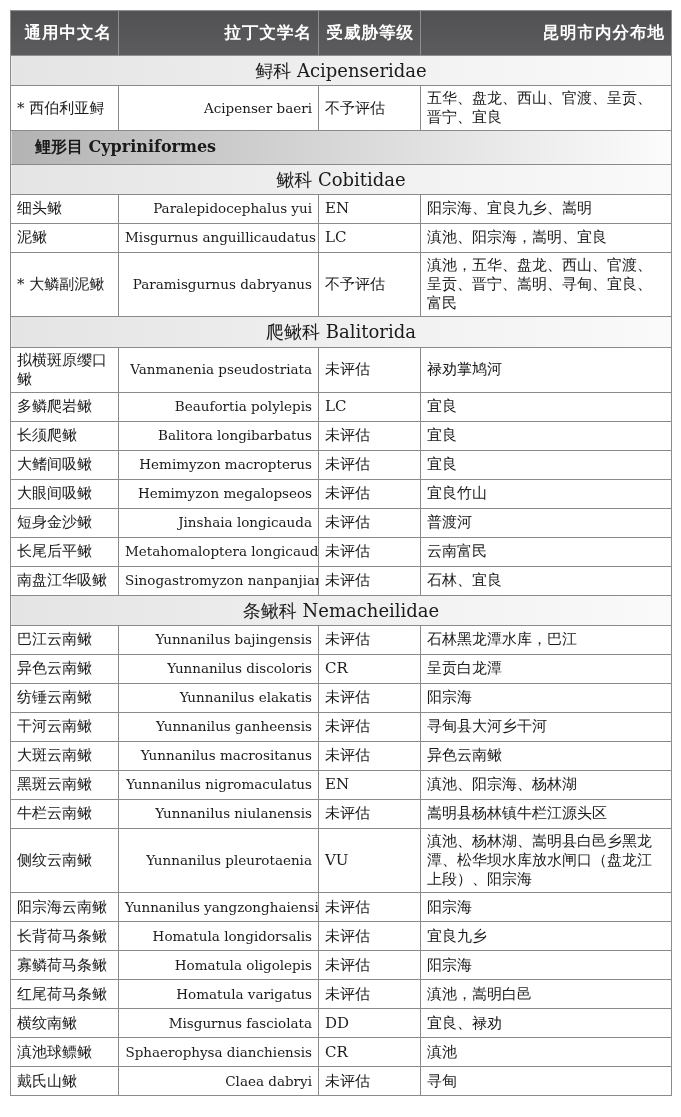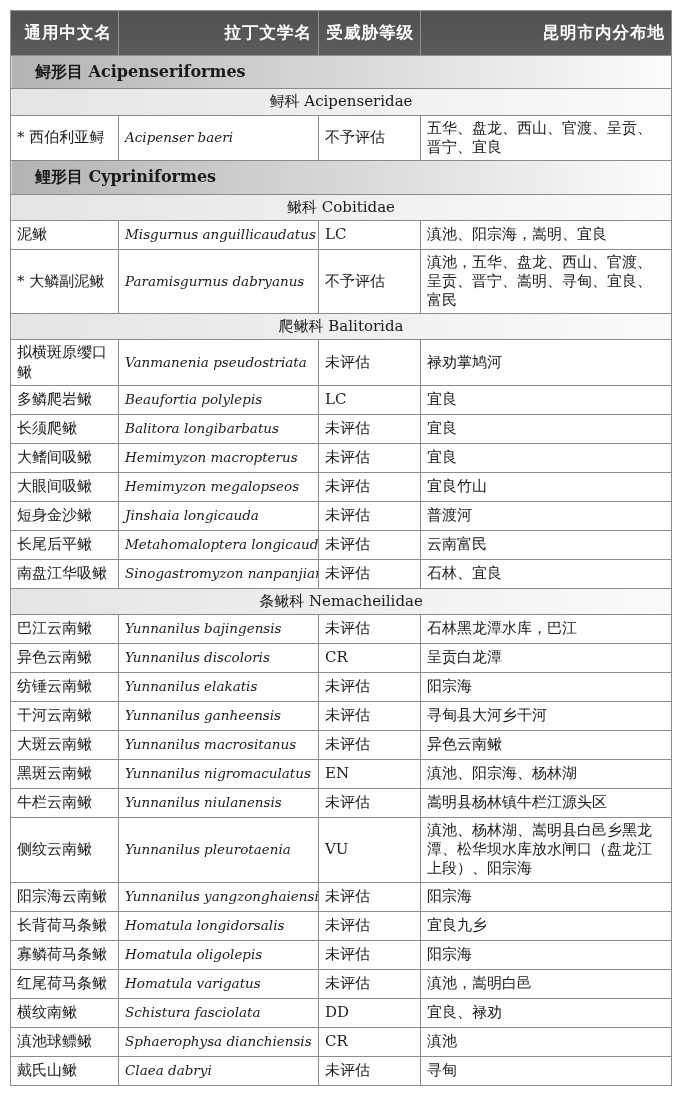--- a/index.html
+++ b/index.html
@@ -52,28 +52,28 @@
   tr.order td{
     background:linear-gradient(to right,var(--order-grad-left),var(--order-grad-right));
     font-weight:bold;
     font-size:16px;
     padding:6px 6px 6px 24px;
     text-align:left;
   }
   tr.family td{
     background:linear-gradient(to right,var(--family-grad-left),var(--family-grad-right));
     text-align:center;
-    font-size:15px;
+    font-size:18px;
     padding:3px 18px;
   }
   tr.species td{height:22px;}
   td.latin{
-    font-style:italic;
     font-size:13.5px;
     white-space:nowrap;
+    text-align:right;
   }
 </style>
 </head>
 <body>
 
 <div class="page">
   <table class="species-table">
     <colgroup>
       <col class="c1">
         <col class="c2">
@@ -82,39 +82,42 @@
     </colgroup>
     <thead>
       <tr>
         <th>通用中文名</th>
         <th>拉丁文学名</th>
         <th>受威胁等级</th>
         <th>昆明市内分布地</th>
       </tr>
     </thead>
     <tbody>
-        <tr class="order">
-          <td colspan="4">鲟形目 Acipenseriformes</td>
-        </tr>
         <tr class="family">
           <td colspan="4">鲟科 Acipenseridae</td>
         </tr>
         <tr class="species">
           <td>* 西伯利亚鲟</td>
           <td class="latin">Acipenser baeri</td>
           <td>不予评估</td>
           <td>五华、盘龙、西山、官渡、呈贡、晋宁、宜良</td>
         </tr>
         <tr class="order">
           <td colspan="4">鲤形目 Cypriniformes</td>
         </tr>
         <tr class="family">
           <td colspan="4">鳅科 Cobitidae</td>
         </tr>
         <tr class="species">
+          <td>细头鳅</td>
+          <td class="latin">Paralepidocephalus yui</td>
+          <td>EN</td>
+          <td>阳宗海、宜良九乡、嵩明</td>
+        </tr>
+        <tr class="species">
           <td>泥鳅</td>
           <td class="latin">Misgurnus anguillicaudatus</td>
           <td>LC</td>
           <td>滇池、阳宗海，嵩明、宜良</td>
         </tr>
         <tr class="species">
           <td>* 大鳞副泥鳅</td>
           <td class="latin">Paramisgurnus dabryanus</td>
           <td>不予评估</td>
           <td>滇池，五华、盘龙、西山、官渡、呈贡、晋宁、嵩明、寻甸、宜良、富民</td>
@@ -240,21 +243,21 @@
           <td>阳宗海</td>
         </tr>
         <tr class="species">
           <td>红尾荷马条鳅</td>
           <td class="latin">Homatula varigatus</td>
           <td>未评估</td>
           <td>滇池，嵩明白邑</td>
         </tr>
         <tr class="species">
           <td>横纹南鳅</td>
-          <td class="latin">Schistura fasciolata</td>
+          <td class="latin">Misgurnus fasciolata</td>
           <td>DD</td>
           <td>宜良、禄劝</td>
         </tr>
         <tr class="species">
           <td>滇池球鳔鳅</td>
           <td class="latin">Sphaerophysa dianchiensis</td>
           <td>CR</td>
           <td>滇池</td>
         </tr>
         <tr class="species">

